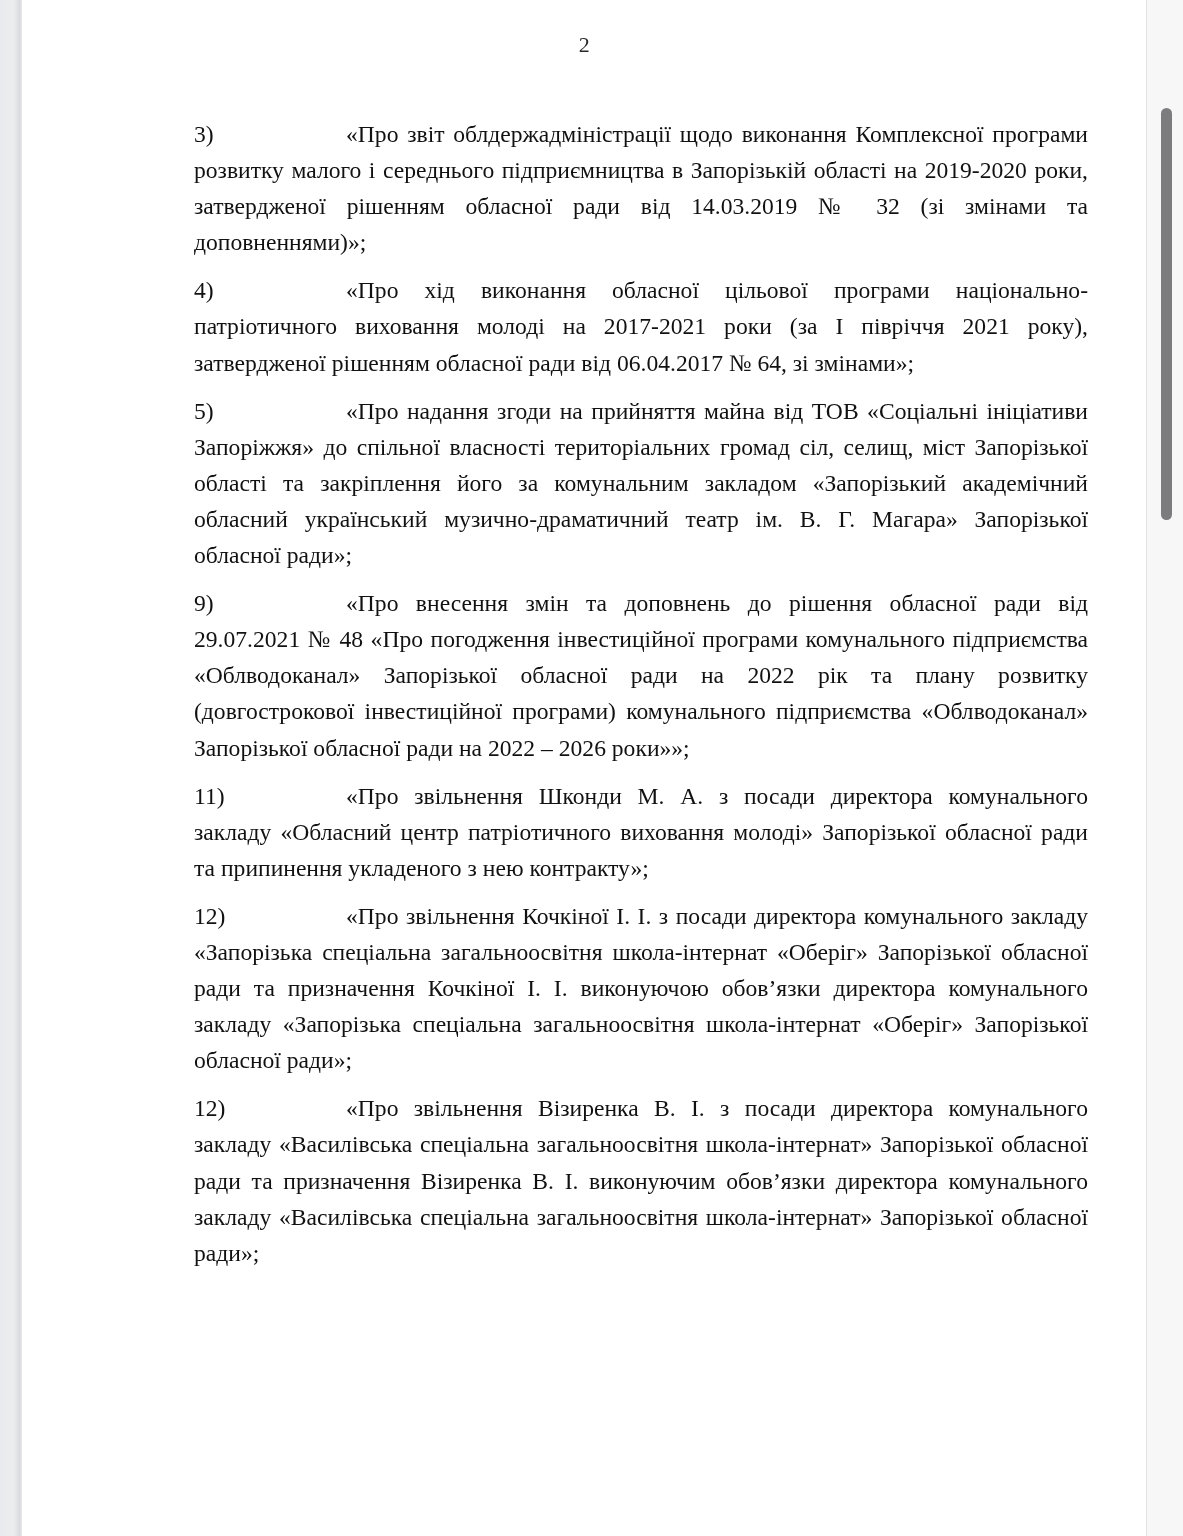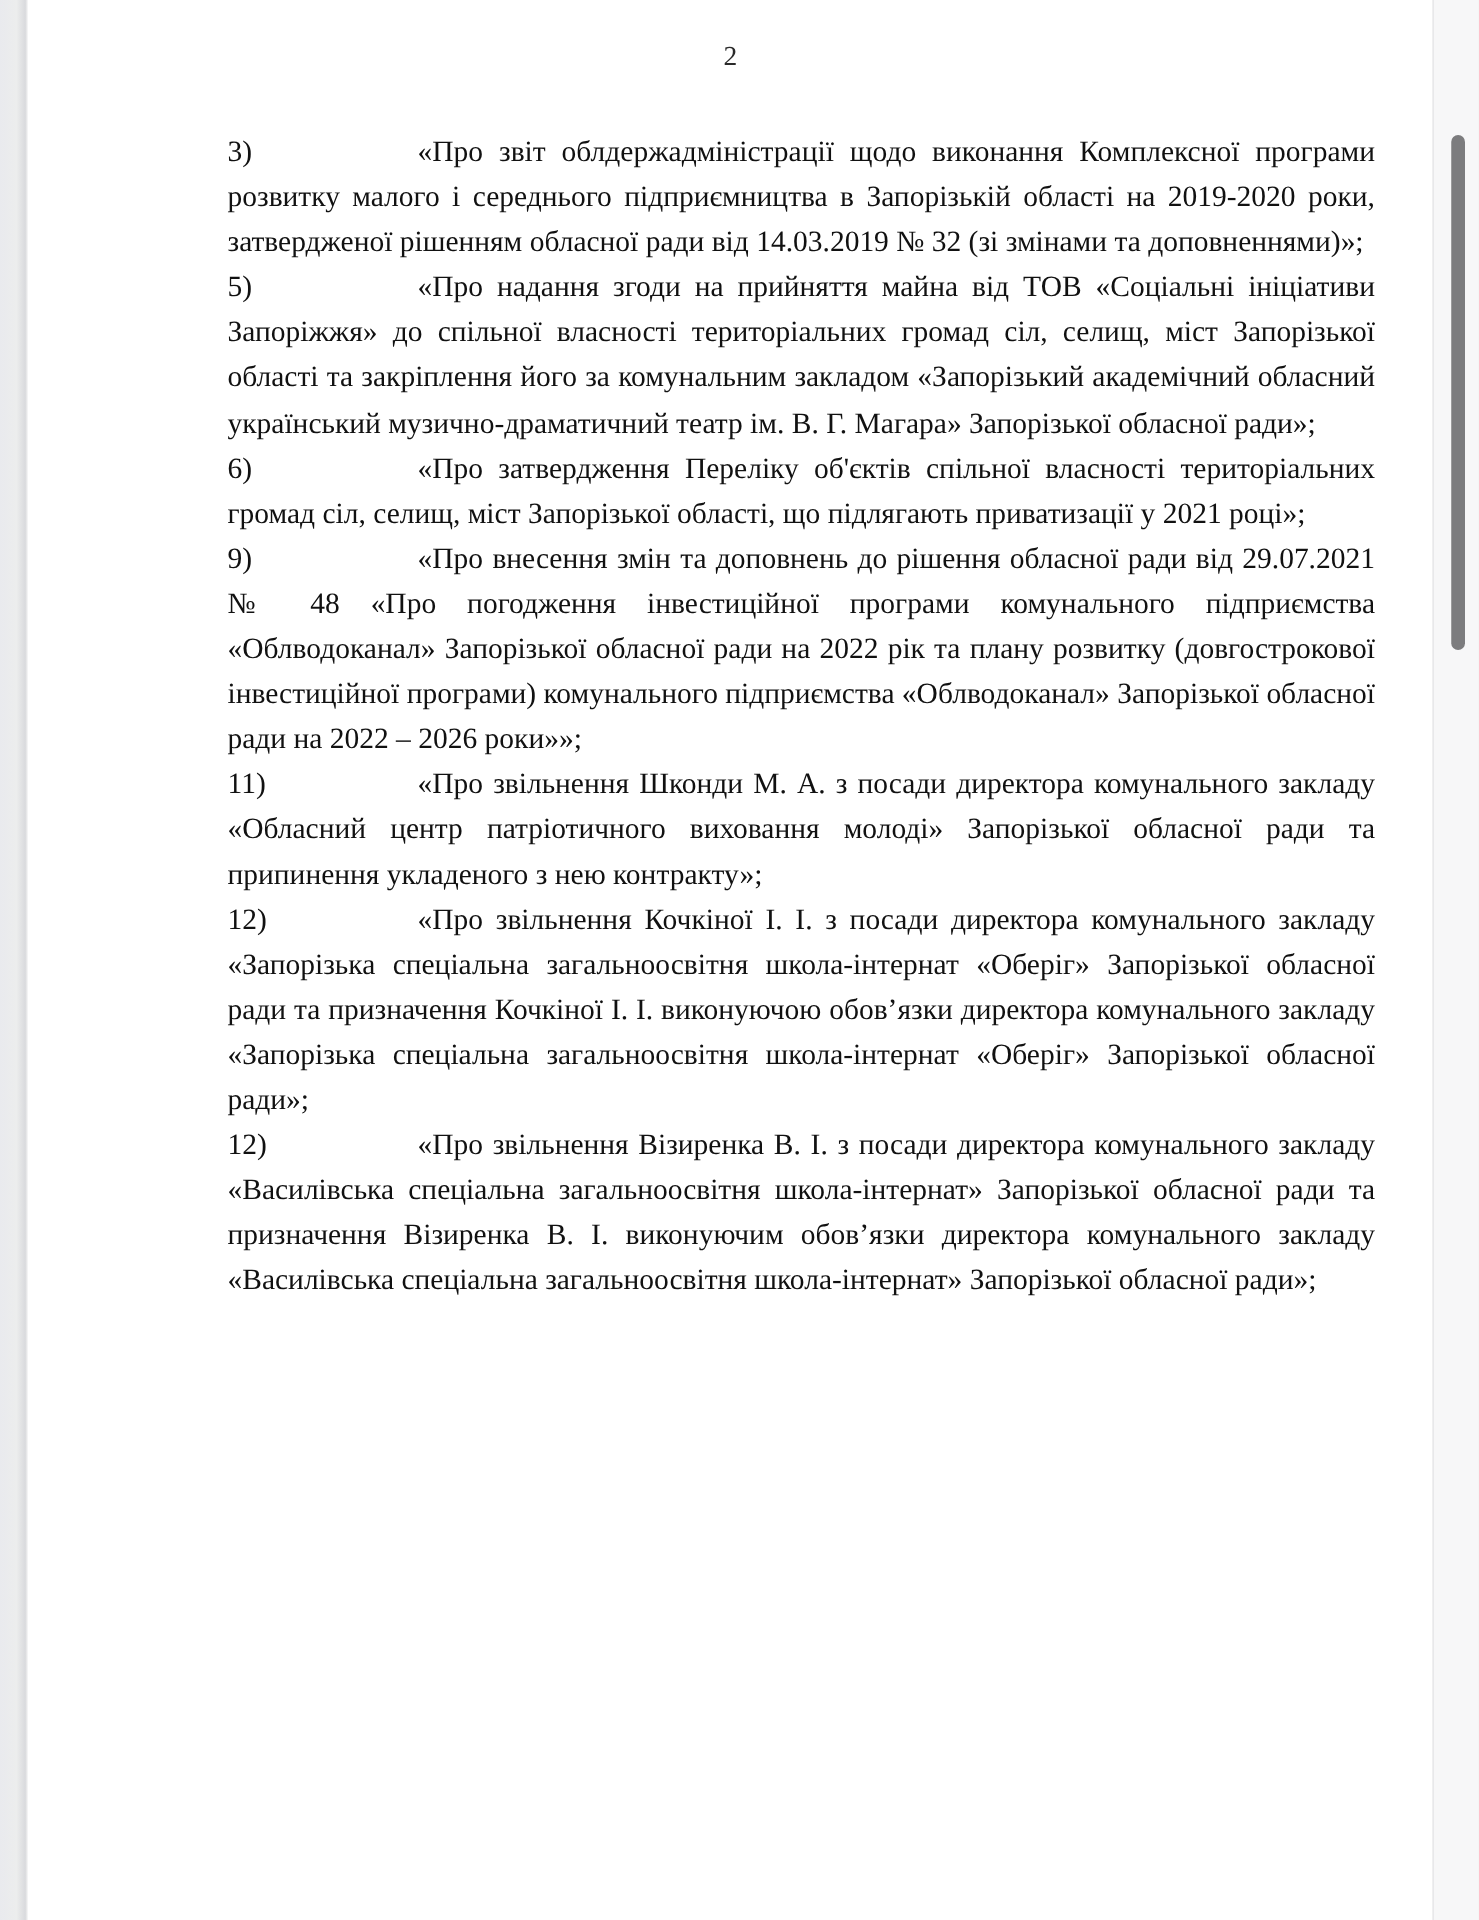--- a/index.html
+++ b/index.html
@@ -74,21 +74,21 @@
   }
 
   .content {
     position: absolute;
     left: 160px;
     top: 104px;
     width: 918px;
   }
 
   p.item {
-    margin: 0;
+    margin: 12px;
     text-align: justify;
     text-justify: inter-word;
     font-size: 23.6px;
     line-height: 36.1px;
     color: #111111;
     text-indent: 0;
     hyphens: none;
   }
 
   
@@ -109,22 +109,22 @@
 <div class="viewer">
 
   <div class="gutter-left"></div>
 
   <div class="page">
 
     <div class="page-number">2</div>
 
     <div class="content">
         <p class="item"><span class="lead">3)</span><span>«Про звіт облдержадміністрації щодо виконання Комплексної програми розвитку малого і середнього підприємництва в Запорізькій області на 2019-2020 роки, затвердженої рішенням обласної ради від 14.03.2019 № 32 (зі змінами та доповненнями)»;</span></p>
+        <p class="item"><span class="lead">4)</span><span>«Про хід виконання обласної цільової програми національно-патріотичного виховання молоді на 2017-2021 роки (за I півріччя 2021 року), затвердженої рішенням обласної ради від 06.04.2017 № 64, зі змінами»;</span></p>
         <p class="item"><span class="lead">5)</span><span>«Про надання згоди на прийняття майна від ТОВ «Соціальні ініціативи Запоріжжя» до спільної власності територіальних громад сіл, селищ, міст Запорізької області та закріплення його за комунальним закладом «Запорізький академічний обласний український музично-драматичний театр ім. В. Г. Магара» Запорізької обласної ради»;</span></p>
-        <p class="item"><span class="lead">6)</span><span>«Про затвердження Переліку об'єктів спільної власності територіальних громад сіл, селищ, міст Запорізької області, що підлягають приватизації у 2021 році»;</span></p>
         <p class="item"><span class="lead">9)</span><span>«Про внесення змін та доповнень до рішення обласної ради від 29.07.2021 № 48 «Про погодження інвестиційної програми комунального підприємства «Облводоканал» Запорізької обласної ради на 2022 рік та плану розвитку (довгострокової інвестиційної програми) комунального підприємства «Облводоканал» Запорізької обласної ради на 2022 – 2026 роки»»;</span></p>
         <p class="item"><span class="lead">11)</span><span>«Про звільнення Шконди М. А. з посади директора комунального закладу «Обласний центр патріотичного виховання молоді» Запорізької обласної ради та припинення укладеного з нею контракту»;</span></p>
         <p class="item"><span class="lead">12)</span><span>«Про звільнення Кочкіної І. І. з посади директора комунального закладу «Запорізька спеціальна загальноосвітня школа-інтернат «Оберіг» Запорізької обласної ради та призначення Кочкіної І. І. виконуючою обов’язки директора комунального закладу «Запорізька спеціальна загальноосвітня школа-інтернат «Оберіг» Запорізької обласної ради»;</span></p>
         <p class="item"><span class="lead">12)</span><span>«Про звільнення Візиренка В. І. з посади директора комунального закладу «Василівська спеціальна загальноосвітня школа-інтернат» Запорізької обласної ради  та призначення Візиренка В. І. виконуючим обов’язки директора комунального закладу «Василівська спеціальна загальноосвітня школа-інтернат» Запорізької обласної ради»;</span></p>
       </div>
 
   </div>
 
   <div class="gutter-right"></div>
 

